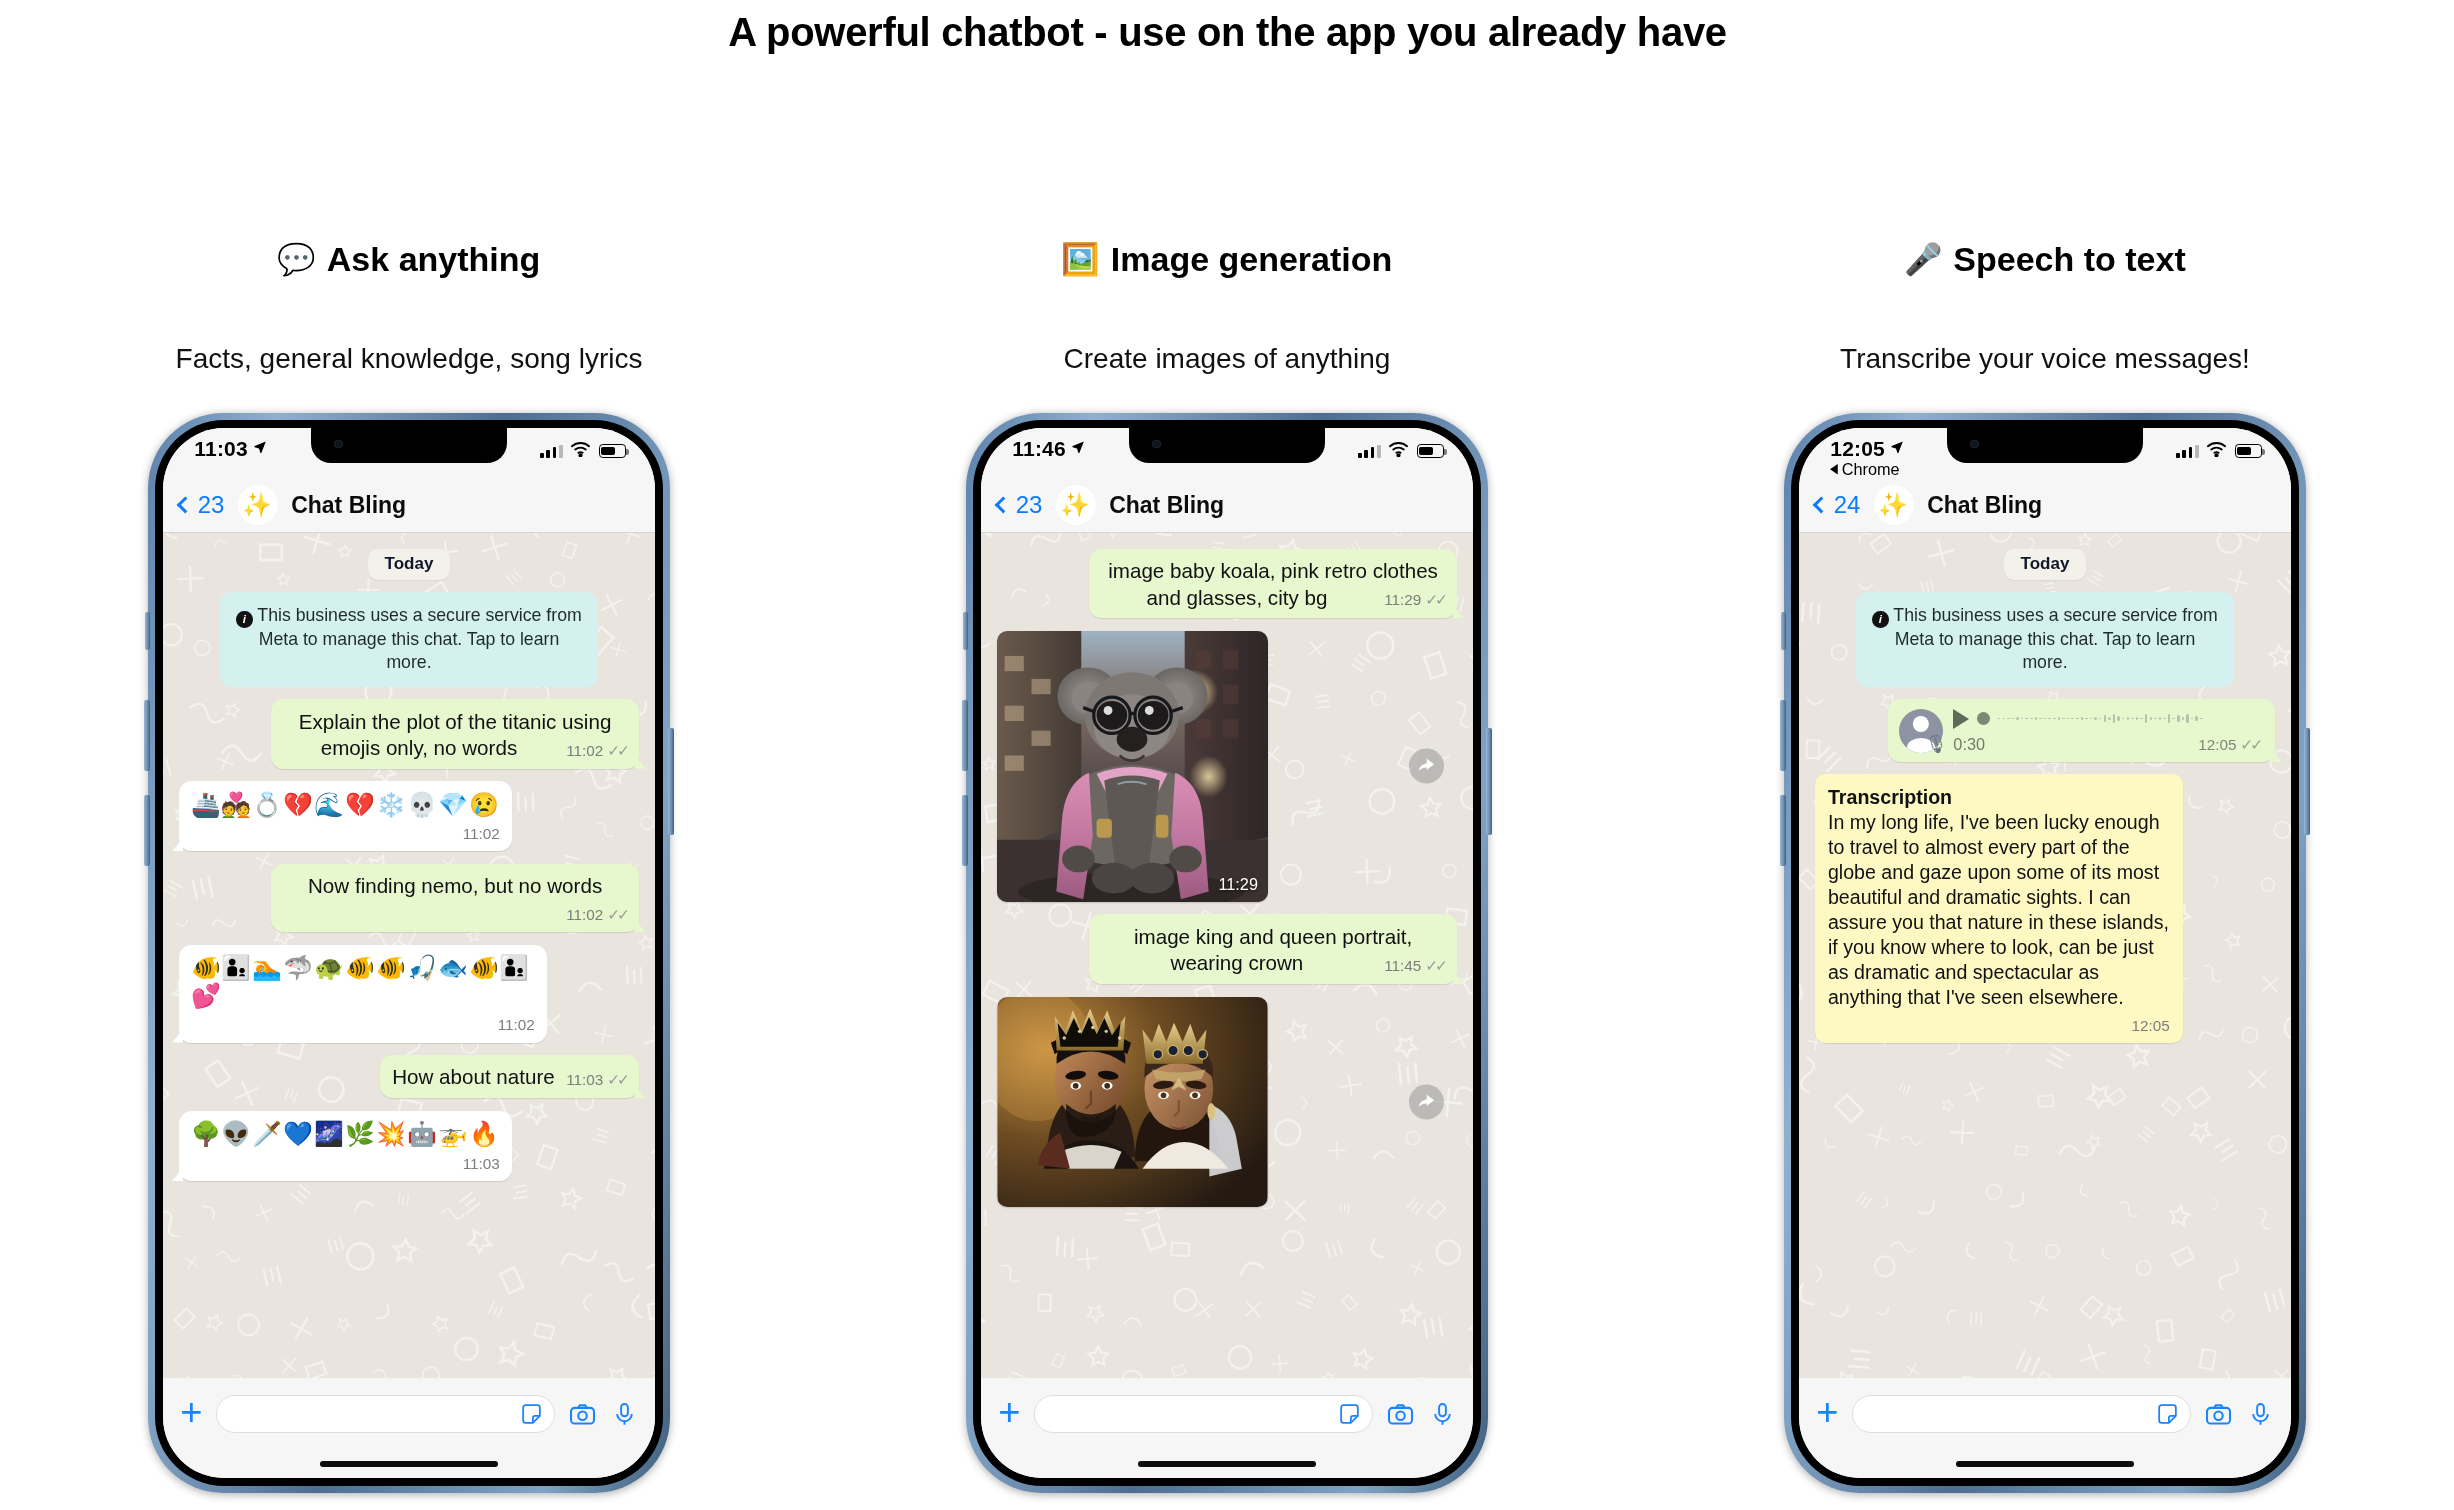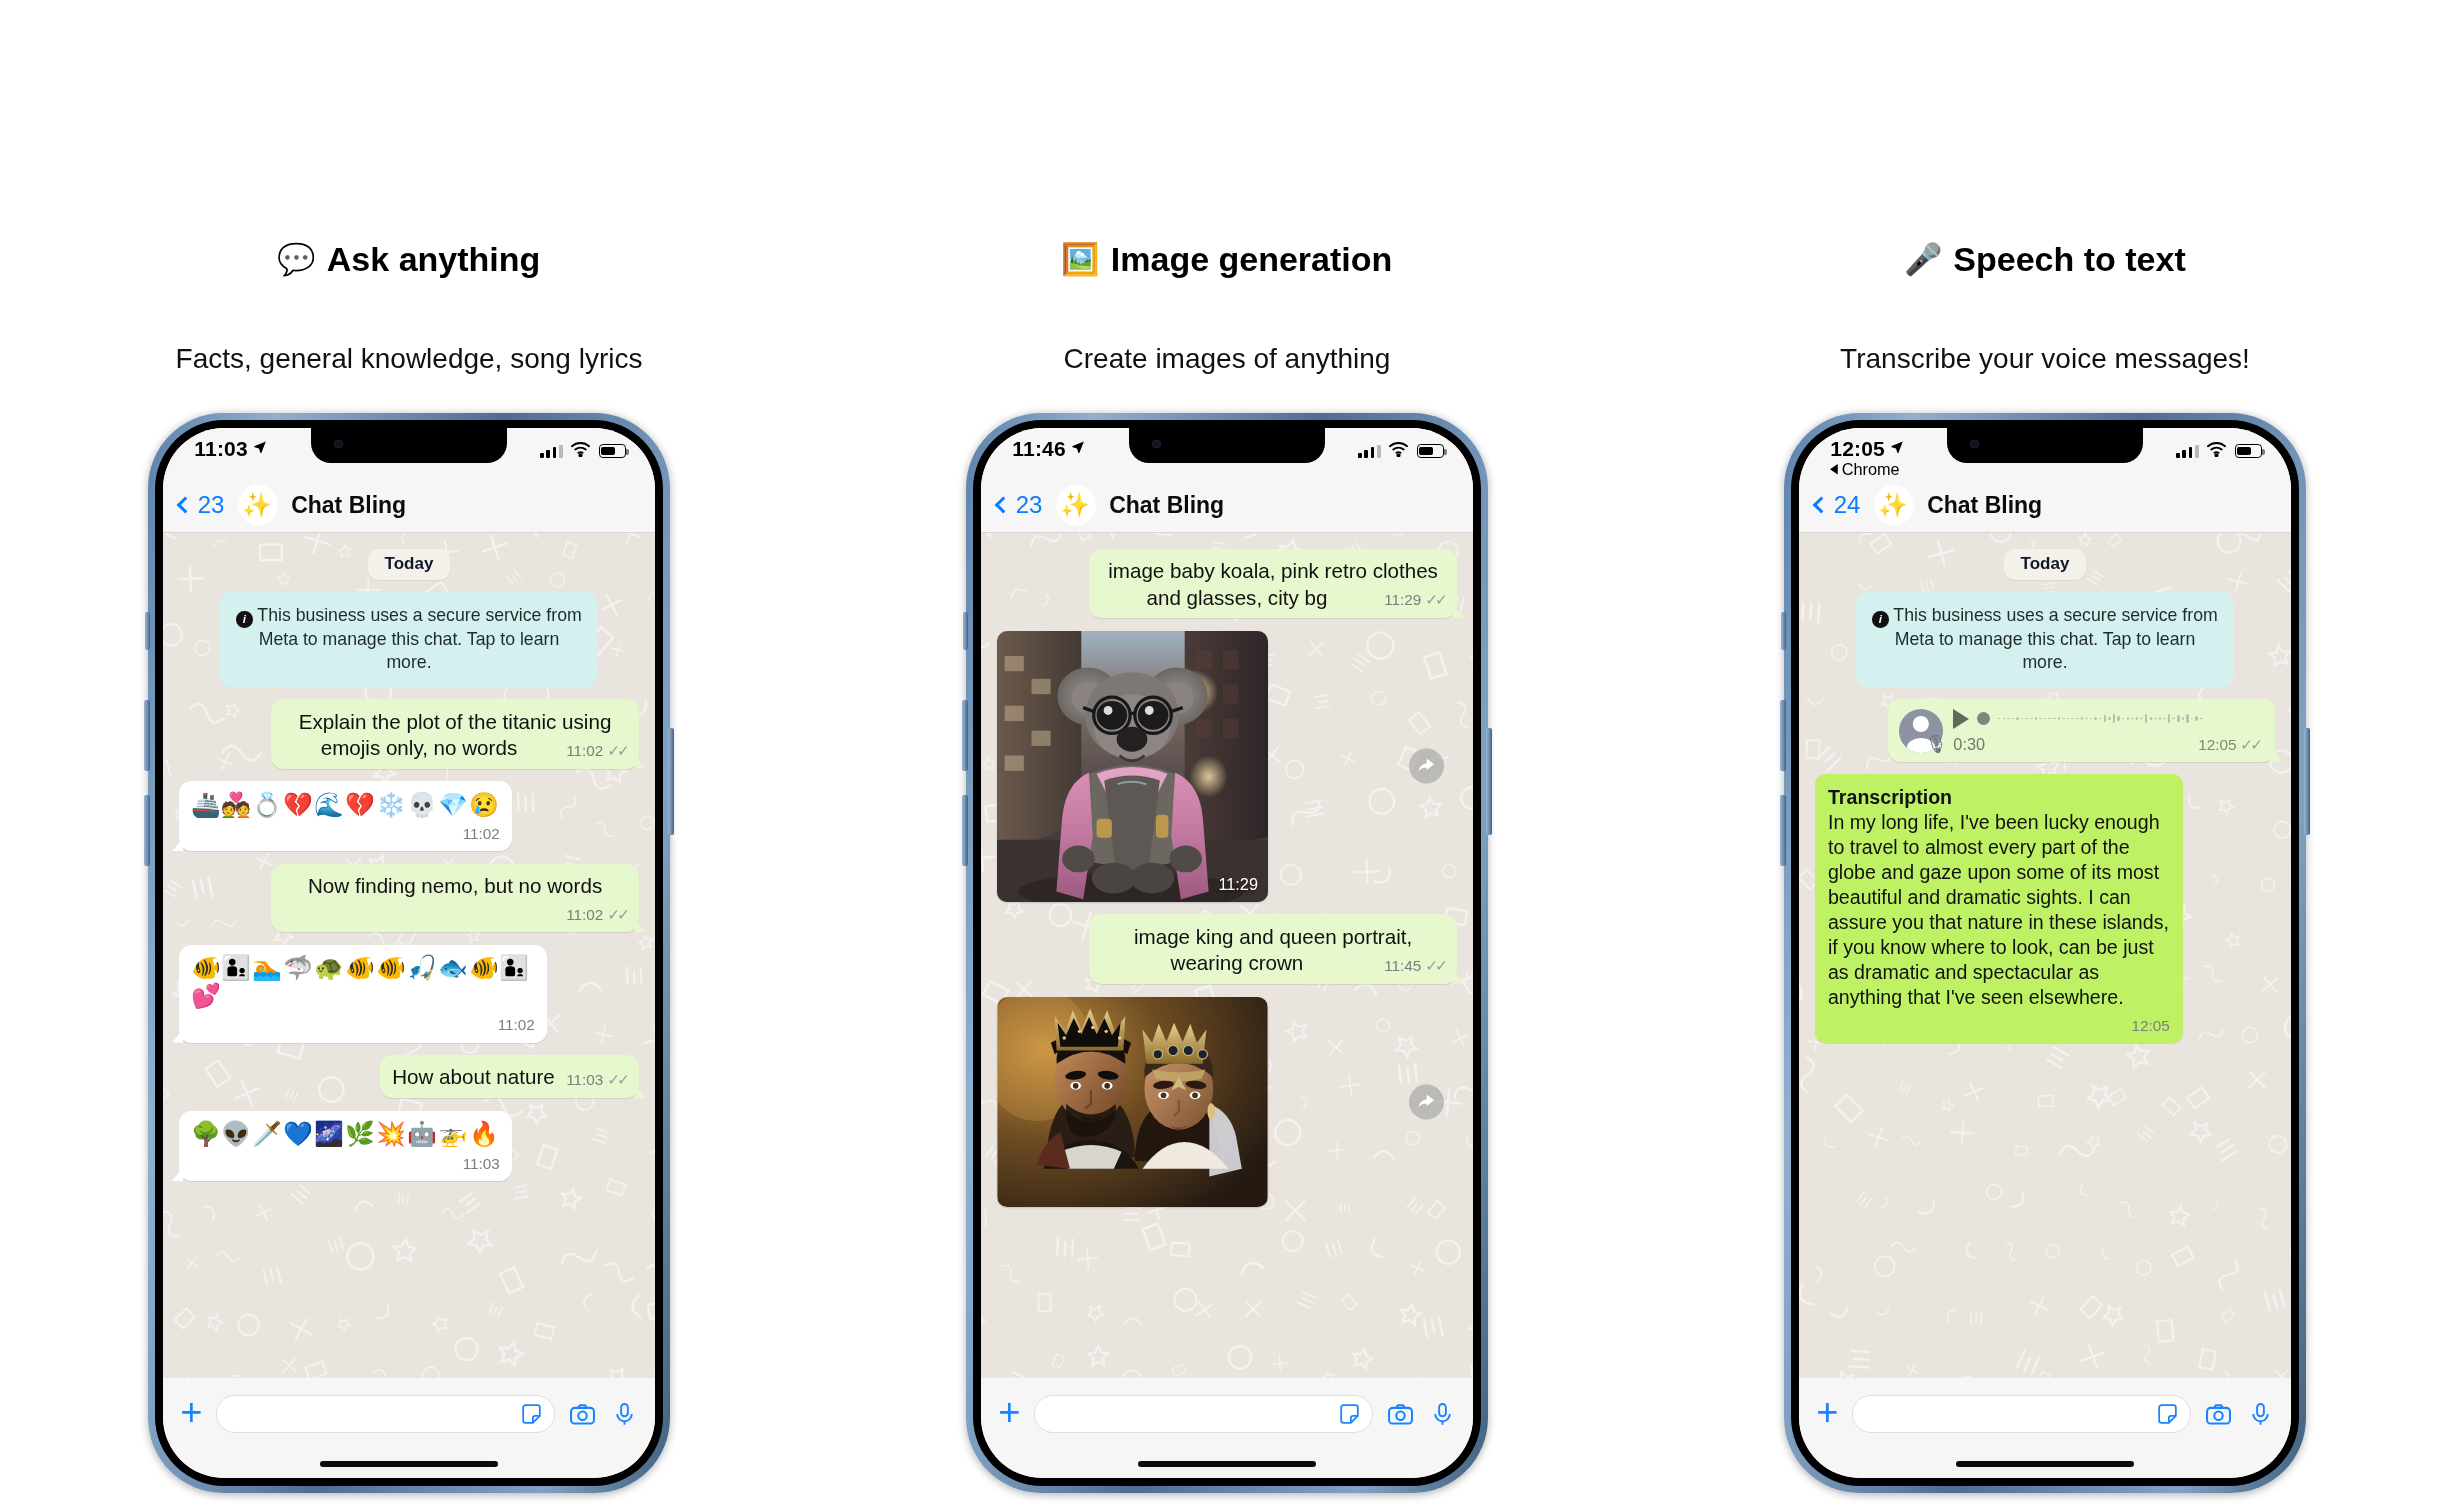--- a/index.html
+++ b/index.html
@@ -199,21 +199,21 @@
   .v-track{display:flex;align-items:center;gap:7.6px;}
   .v-play{width:0;height:0;border-left:16.3px solid #5d6b5a;border-top:10.5px solid transparent;border-bottom:10.5px solid transparent;flex:0 0 auto;}
   .v-dot{width:13.4px;height:13.4px;border-radius:50%;background:#7a8a77;flex:0 0 auto;}
   .v-wave{flex:1 1 auto;height:12.4px;display:flex;align-items:center;gap:2.1px;}
   .v-wave i{display:block;width:2.5px;background:#b6c3ad;border-radius:1.9px;}
   .v-row2{display:flex;justify-content:space-between;align-items:center;margin-top:6.7px;padding-right:1.9px;}
   .v-dur{font-size:16.3px;color:#6f7a6c;}
   .v-ts{font-size:15.3px;color:#7d8a79;display:flex;gap:3.8px;align-items:center;}
 
   .trans-bubble{
-    background:#bef264;border-radius:10.5px;padding:10.5px 13.4px 7.6px 13.4px;
+    background:#fef9c3;border-radius:10.5px;padding:10.5px 13.4px 7.6px 13.4px;
     box-shadow:0 1px 1px rgba(0,0,0,.10);max-width:80%;
     font-size:19.6px;line-height:1.28;color:#111;position:relative;
   }
   .trans-title{font-weight:bold;display:block;font-size:19.6px;margin-bottom:0px;}
 
   
   .inputbar{
     flex:0 0 auto; height:73px; background:#f6f6f6;
     display:flex; align-items:center; gap:13.4px; padding:0 17px;
   }
@@ -226,20 +226,21 @@
   .homebar{
     flex:0 0 auto;height:27px;background:#f6f6f6;display:flex;align-items:center;justify-content:center;
   }
   .homebar i{display:block;width:178px;height:5.7px;border-radius:2.9px;background:#0c0c0c;}
 </style>
 </head>
 <body>
 
 <div class="page">
 
+  <div class="page-title">A powerful chatbot - use on the app you already have</div>
 
   <div class="columns" id="cols">
       <div class="col">
         <div class="col-head">
           <span class="emoji">💬</span>
           <span>Ask anything</span>
         </div>
         <div class="col-sub">Facts, general knowledge, song lyrics</div>
         <div class="phone">
           <div class="btn-side btn-mute"></div>

